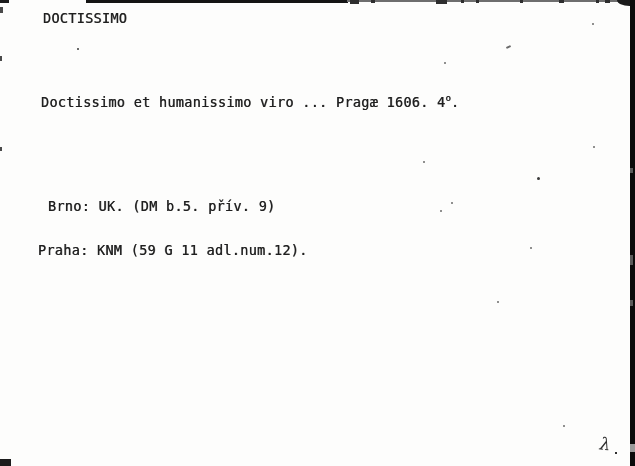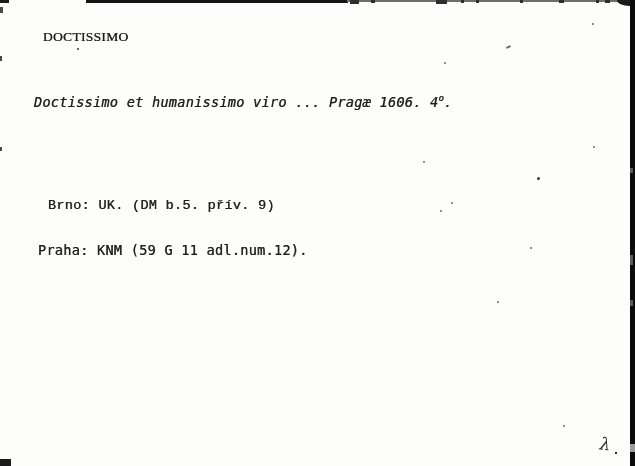--- a/index.html
+++ b/index.html
@@ -78,25 +78,25 @@
   <div class="bar-notch" style="top:168px;height:5px;"></div>
   <div class="bar-notch" style="top:255px;height:10px;"></div>
   <div class="bar-notch" style="top:300px;height:6px;"></div>
   <div class="bar-gap" style="top:444px;height:8px;"></div>
 
   <div class="edge bl-mark"></div>
   <div class="left-dash" style="top:7px;width:3px;height:6px;"></div>
   <div class="left-dash" style="top:56px;width:2px;height:5px;"></div>
   <div class="left-dash" style="top:147px;width:2px;height:4px;"></div>
 
-  <div class="tw" style="left:43px; top:29px;font-family:Liberation Serif, serif;">DOCTISSIMO</div>
+  <div class="tw" style="left:43px; top:10px;">DOCTISSIMO</div>
 
-  <div class="tw" style="left:34px; top:94px;font-style:italic;"><span>Doctissimo et humanissimo viro ... Pragæ 1606. 4</span><sup>o</sup><span>.</span></div>
+  <div class="tw" style="left:41px; top:94px;"><span>Doctissimo et humanissimo viro ... Pragæ 1606. 4</span><sup>o</sup><span>.</span></div>
 
-  <div class="tw" style="left:48px; top:198px;font-family:Liberation Mono, monospace;">Brno: UK. (DM b.5. přív. 9)</div>
+  <div class="tw" style="left:48px; top:198px;">Brno: UK. (DM b.5. přív. 9)</div>
 
   <div class="tw" style="left:38px; top:242px;">Praha: KNM (59 G 11 adl.num.12).</div>
 
   <div class="hand-mark">λ</div>
   <div class="hand-dot"></div>
 
   <div class="speck dark" style="left:77px;top:48px;"></div>
   <div class="speck" style="left:444px;top:62px;"></div>
   <div class="speck" style="left:506px;top:46px;width:5px;height:2px;border-radius:1px;transform:rotate(-25deg);"></div>
   <div class="speck" style="left:592px;top:23px;"></div>

